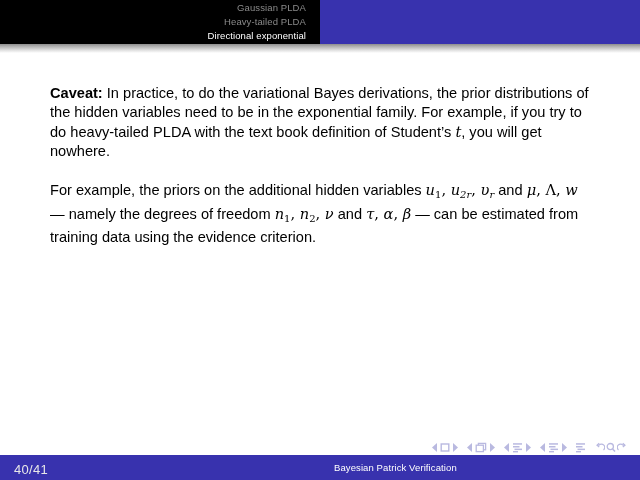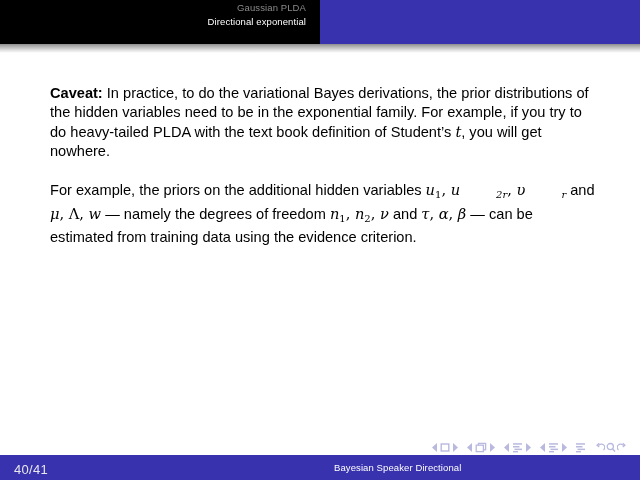--- a/index.html
+++ b/index.html
@@ -92,21 +92,20 @@
     font-family: "DejaVu Serif", serif;
     font-style: normal;
     font-size: 10px;
     vertical-align: -3px;
   }
   .msub-i {
     font-family: "DejaVu Serif", serif;
     font-style: italic;
     font-size: 10px;
     vertical-align: -3px;
-    margin-left: 36px;
   }
   .mgreek {
     font-family: "DejaVu Serif", serif;
     font-style: italic;
     font-size: 14.6px;
   }
 
   
   .navsyms {
     position: absolute;
@@ -166,20 +165,21 @@
     letter-spacing: 0.1px;
   }
 </style>
 </head>
 <body>
 
 <div class="headbar">
   <div class="headbar-black"></div>
   <div class="nav-lines">
     <div class="nav-line">Gaussian PLDA</div>
+    <div class="nav-line">Heavy-tailed PLDA</div>
     <div class="nav-line active">Directional exponential</div>
   </div>
 </div>
 <div class="head-shadow"></div>
 
 <div class="content">
 
   <p class="para"><span class="b">Caveat:</span><span> In practice, to do the variational Bayes derivations, the prior distributions of the hidden variables need to be in the exponential family. For example, if you try to do heavy-tailed PLDA with the text book definition of Student’s </span><span class="mi">t</span><span>, you will get nowhere.</span></p>
 
 
@@ -301,13 +301,13 @@
   </div>
 
 </div>
 
 <div class="foot-rule"></div>
 <div class="footbar">
   
 </div>
 <div class="foot-page">40/41</div>
 <div class="foot-author">Patrick Kenny</div>
-<div class="foot-title">Bayesian Speaker Directional</div>
+<div class="foot-title">Bayesian Patrick Verification</div>
 
 </body></html>

